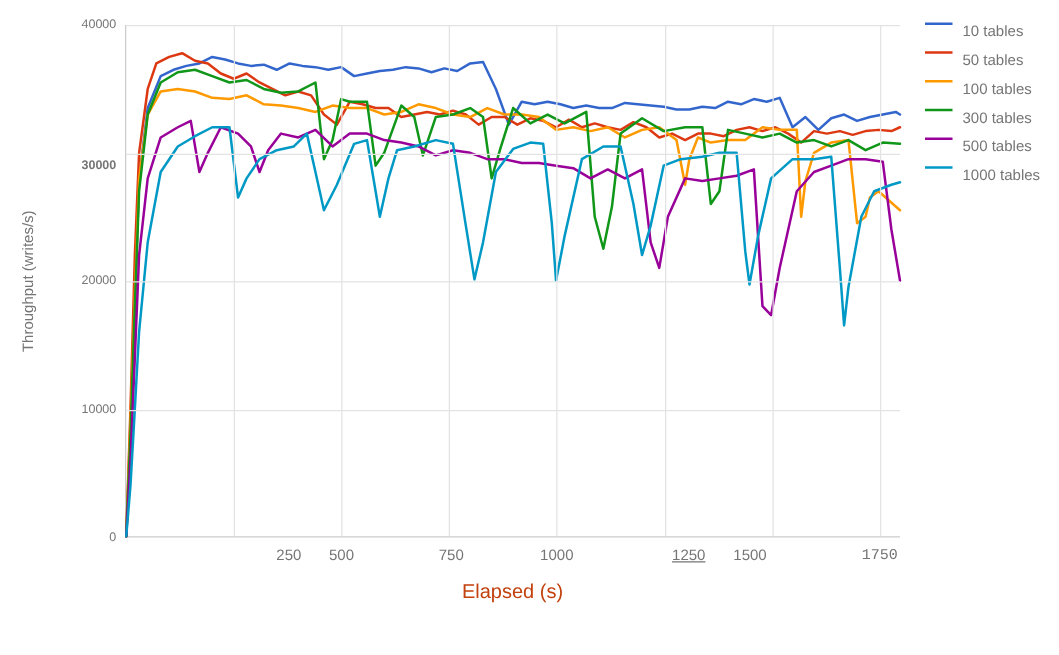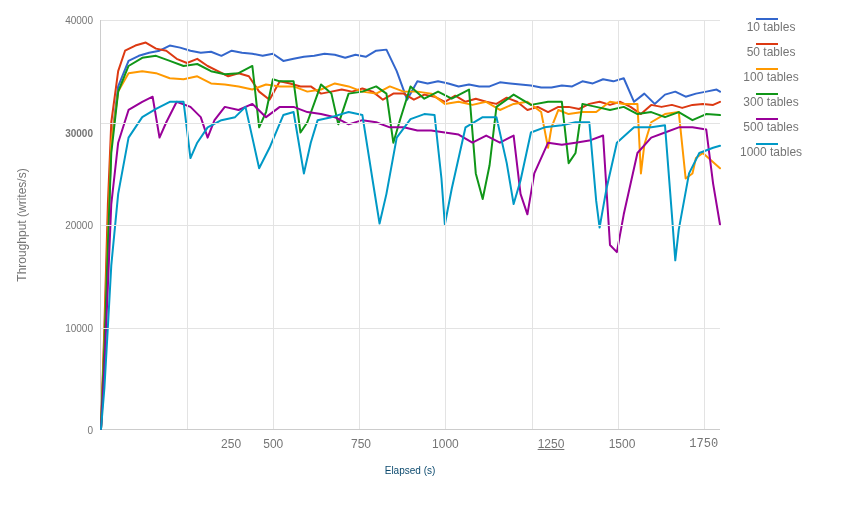--- a/index.html
+++ b/index.html
@@ -64,44 +64,43 @@
     transform: translate(-50%, -50%) rotate(-90deg);
     font-size: 12px;
     color: #757575;
     white-space: nowrap;
   }
   .axis-title-x {
     position: absolute;
     left: 410px;
     top: 465px;
     transform: translateX(-50%);
-    font-size: 10px;
-    color: #0c4a6e;
+    font-size: 16px;
+    color: #c2410c;
   }
   svg.lines {
     position: absolute;
     left: 0;
     top: 0;
     width: 100%;
     height: 100%;
     overflow: visible;
   }
   .legend {
     position: absolute;
     left: 740px;
     top: 18px;
     font-size: 12px;
     color: #757575;
   }
   .legend-item {
     display: flex;
-    align-items: center;
+    align-items: flex-start;
     margin-bottom: 9px;
     white-space: nowrap;
-    flex-direction: column;
   }
   .legend-line {
     width: 22px;
     height: 0;
     border-top: 2px solid;
     margin-right: 8px;
     flex-shrink: 0;
   }
 </style>
 </head>
@@ -134,21 +133,21 @@
       <div class="xlabel" style="left: 86.1111px; margin-left: 44px;">250</div>
       <div class="vgrid" style="left: 172.222px;"></div>
       <div class="xlabel" style="left: 172.222px;">500</div>
       <div class="vgrid" style="left: 258.333px;"></div>
       <div class="xlabel" style="left: 260px;">750</div>
       <div class="vgrid" style="left: 344.444px;"></div>
       <div class="xlabel" style="left: 344.444px;">1000</div>
       <div class="vgrid" style="left: 430.556px;"></div>
       <div class="xlabel" style="left: 450px; text-decoration: underline;">1250</div>
       <div class="vgrid" style="left: 516.667px;"></div>
-      <div class="xlabel" style="left: 521px;">1500</div>
+      <div class="xlabel" style="left: 499px;">1500</div>
       <div class="vgrid" style="left: 602.778px;"></div>
       <div class="xlabel" style="left: 602.778px; font-family: Liberation Mono, monospace;">1750</div>
     </div>
 
   <div class="legend" id="legend">
       <div class="legend-item">
         <div class="legend-line" style="border-color: rgb(51, 102, 204);"></div>
         <span>10 tables</span>
       </div>
       <div class="legend-item">

